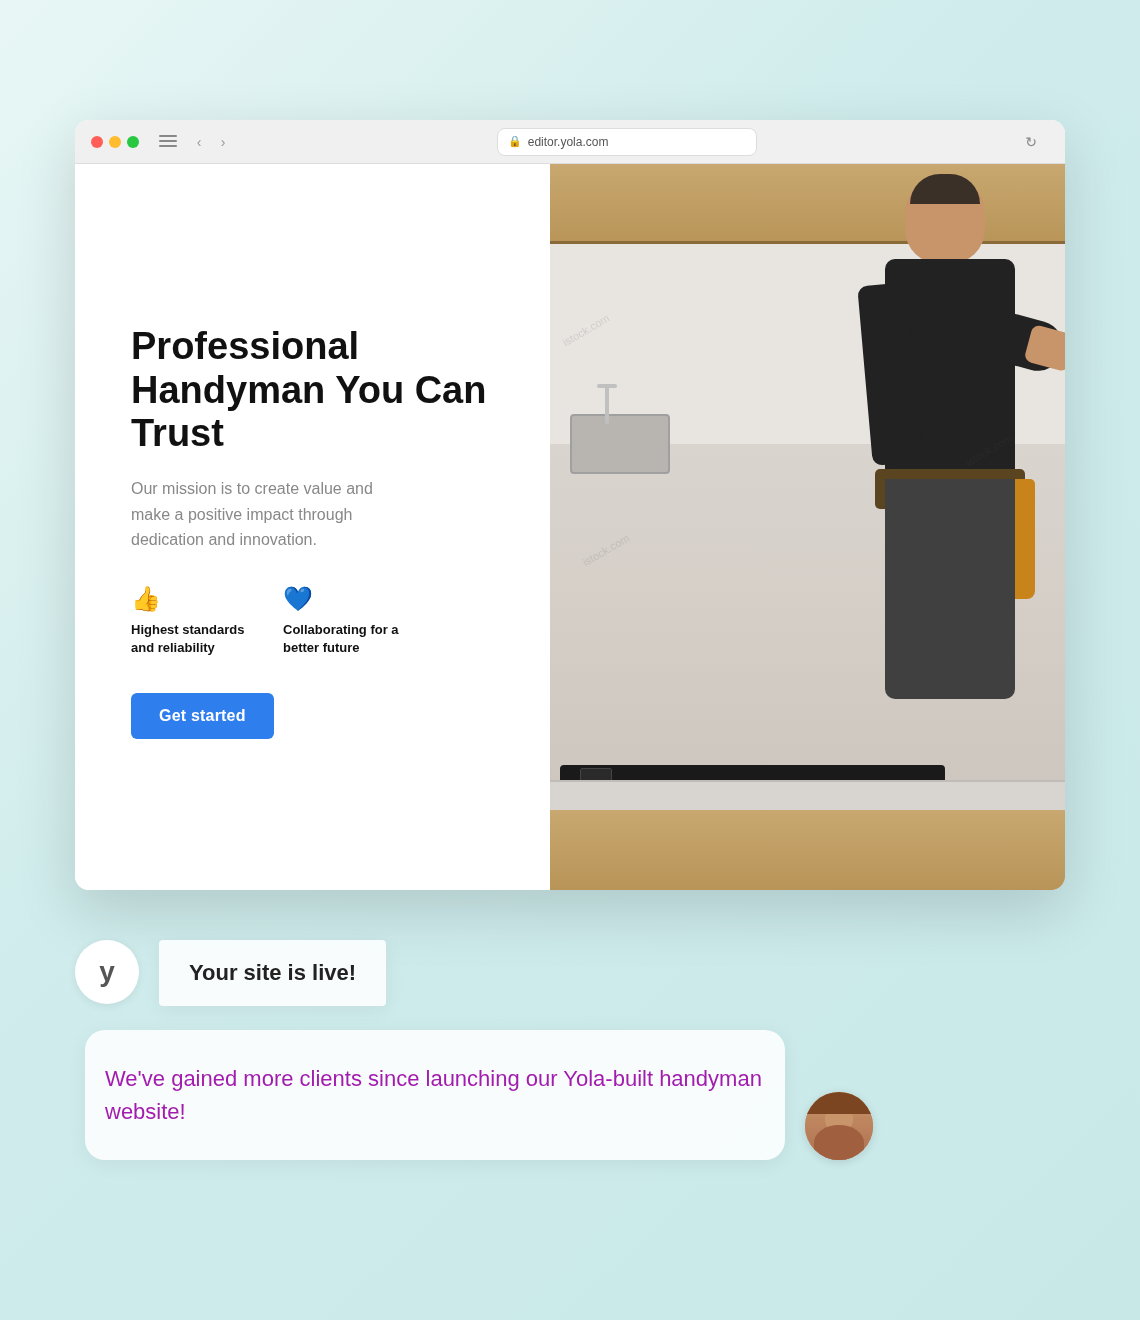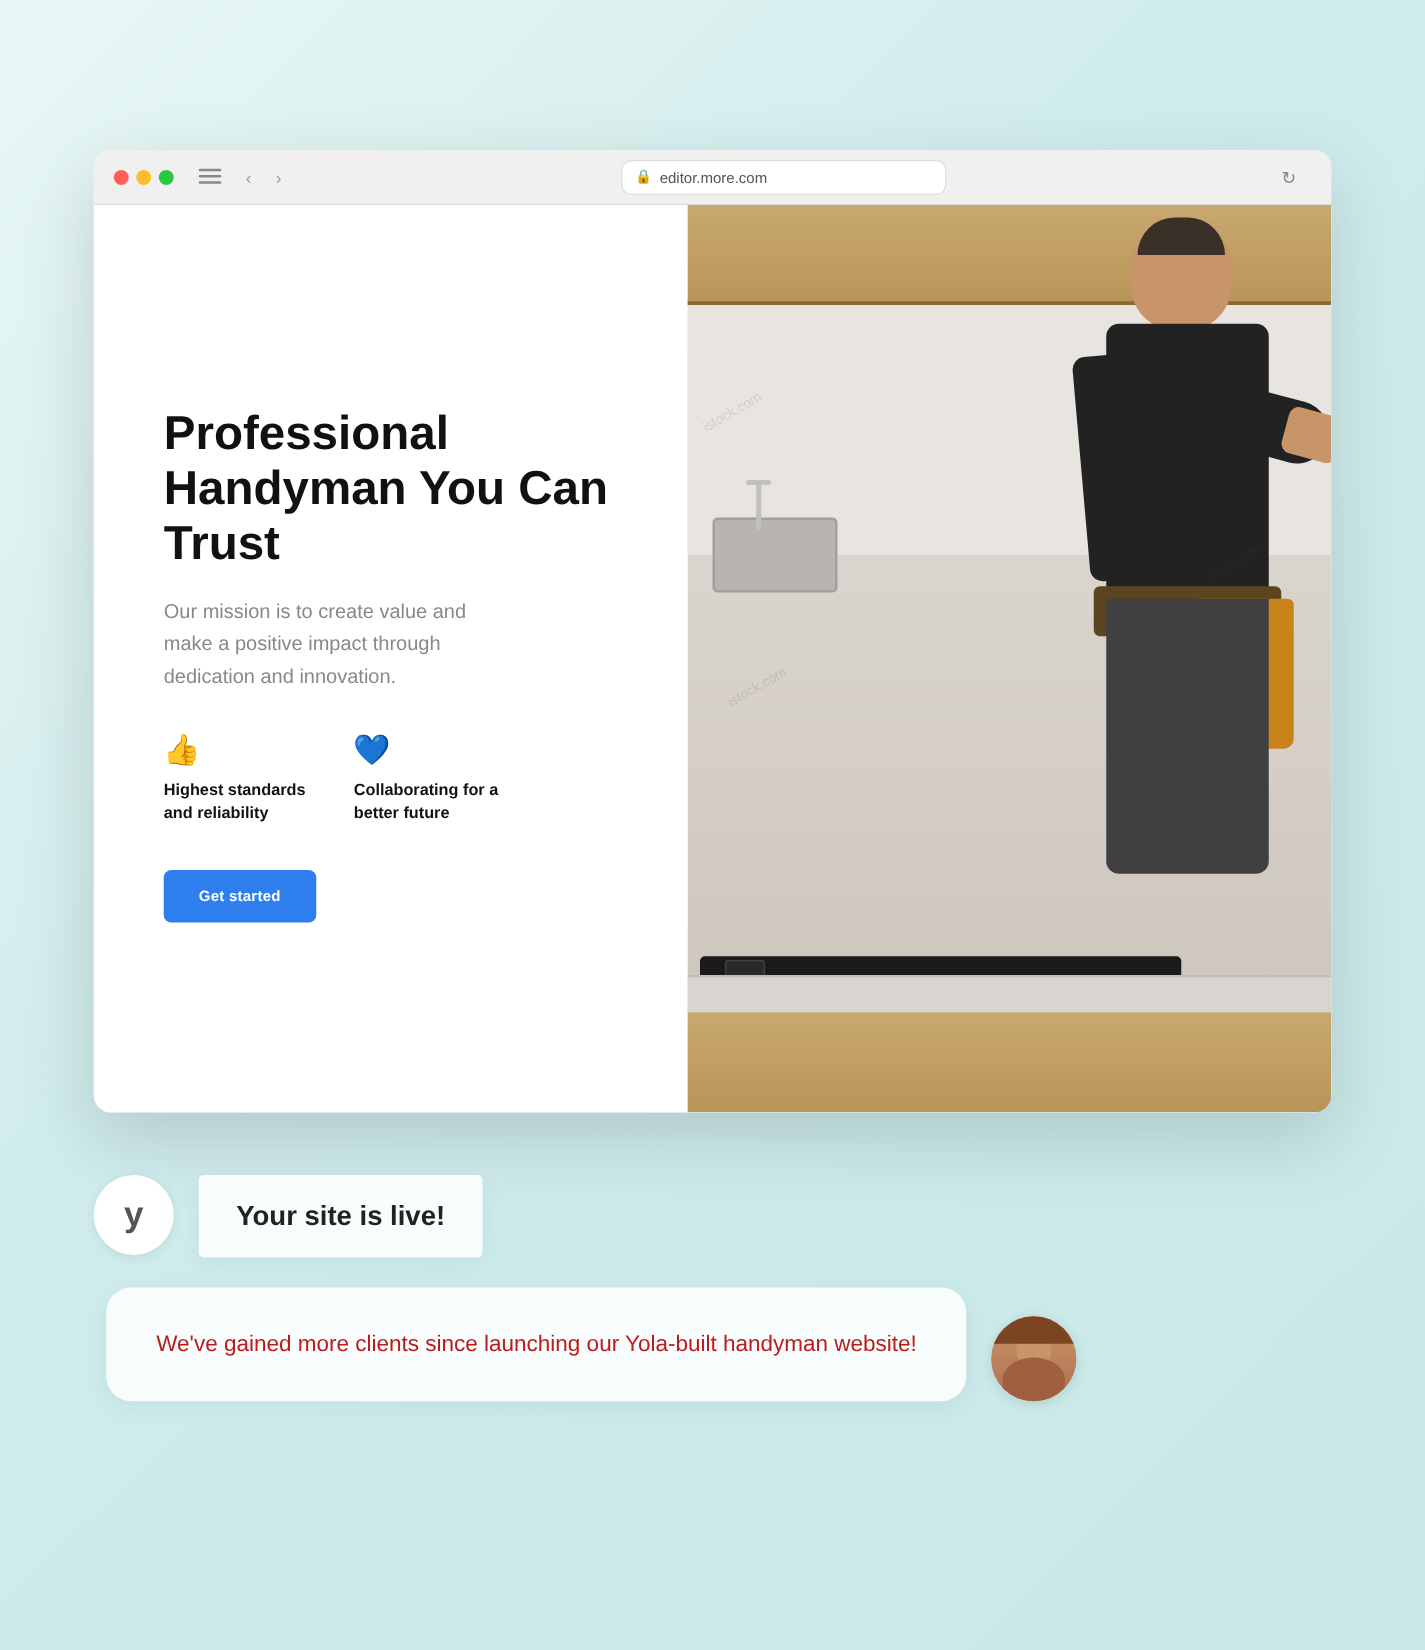--- a/index.html
+++ b/index.html
@@ -169,21 +169,21 @@
       line-height: 1.4;
       max-width: 120px;
     }
 
     .cta-button {
       background: #2e7eed;
       color: #fff;
       border: none;
       border-radius: 6px;
       padding: 14px 28px;
-      font-size: 12px;
+      font-size: 16px;
       font-weight: 600;
       cursor: pointer;
       align-self: flex-start;
       letter-spacing: 0.2px;
     }
 
     .hero-right {
       flex: 1;
       position: relative;
       overflow: hidden;
@@ -486,24 +486,24 @@
     .chat-bubble-testimonial-row {
       display: flex;
       align-items: flex-end;
       gap: 20px;
       padding-left: 10px;
     }
 
     .chat-bubble-testimonial {
       background: rgba(255,255,255,0.85);
       border-radius: 20px;
-      padding: 32px 40px;
-      font-size: 18px;
+      padding: 32px 20px;
+      font-size: 22px;
       font-weight: 500;
-      color: #b91c1c;
+      color: #a21caf;
       line-height: 1.5;
       box-shadow: 0 4px 20px rgba(0,0,0,0.06);
       max-width: 700px;
     }
 
     .user-avatar {
       width: 68px;
       height: 68px;
       border-radius: 50%;
       background: linear-gradient(135deg, #c8956a 0%, #a06040 100%);
@@ -578,21 +578,21 @@
     </div>
 
     <div class="browser-nav">
       <div class="nav-arrow">‹</div>
       <div class="nav-arrow">›</div>
     </div>
 
     <div class="address-bar-wrapper">
       <div class="address-bar">
         <span class="lock-icon">🔒</span>
-        <span>editor.more.com</span>
+        <span>editor.yola.com</span>
       </div>
     </div>
 
     <div class="reload-icon">↻</div>
   </div>
 
   <div class="browser-content">
 
     <div class="hero-left">
       <h1 class="hero-title">Professional Handyman You Can Trust</h1>

